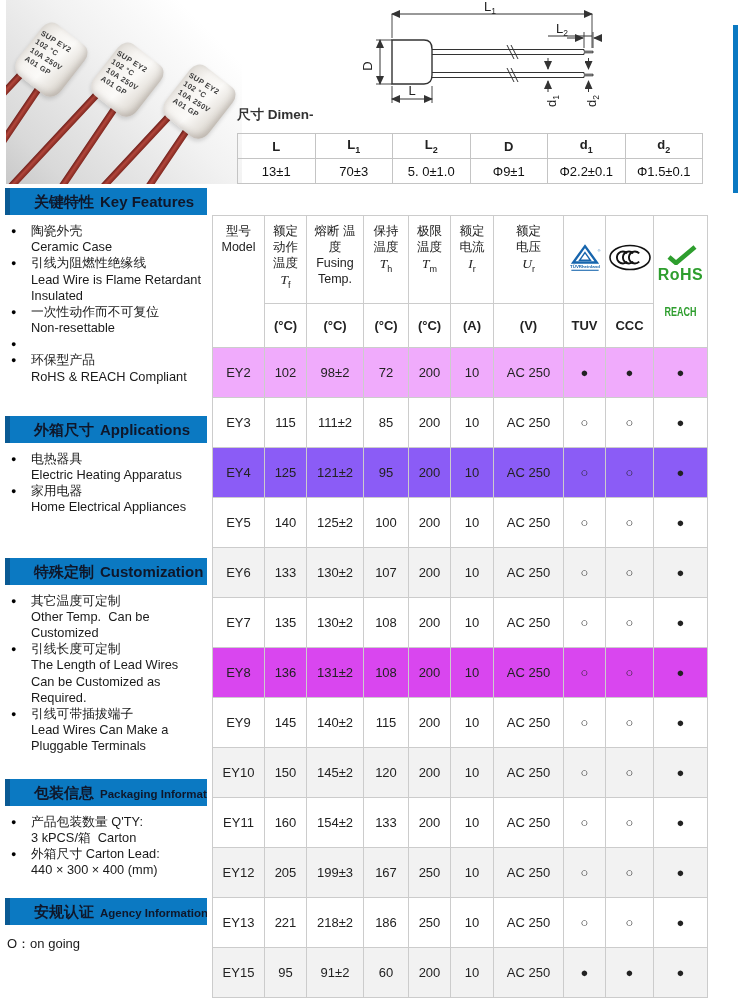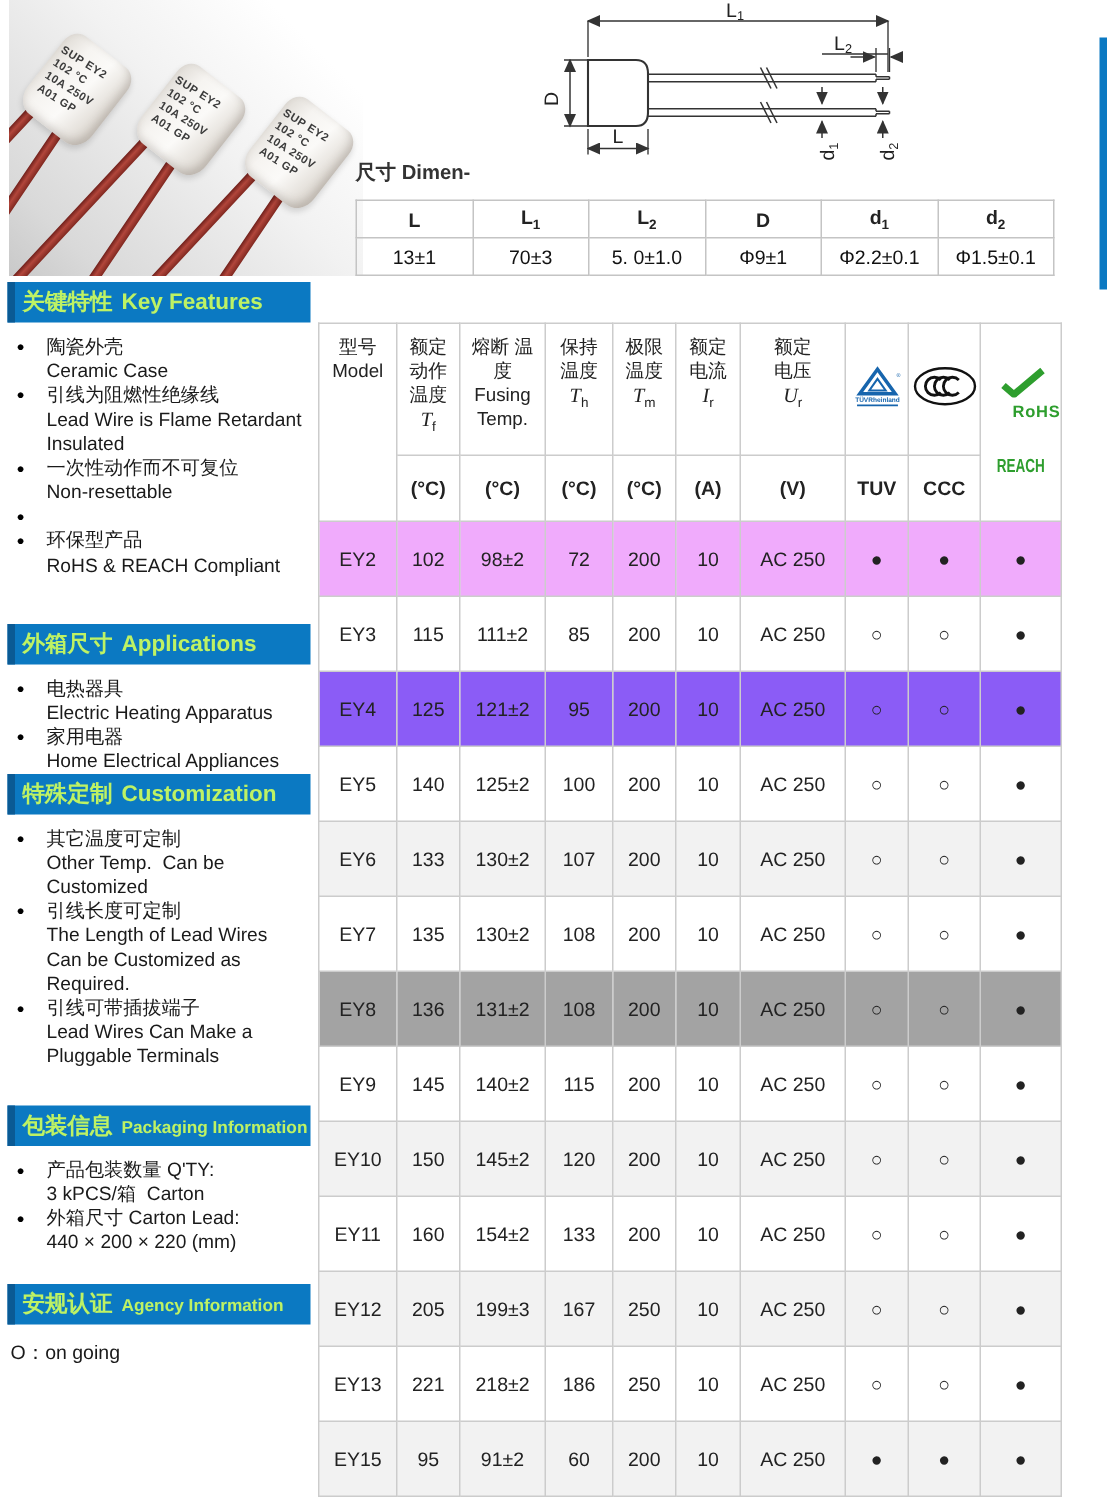--- a/index.html
+++ b/index.html
@@ -31,27 +31,27 @@
   table.dims td,table.dims th{border:1px solid #c4c4c4;text-align:center;height:22px;font-size:13px;}
   table.dims th{font-weight:bold;color:#222;}
   table.dims td{font-weight:normal;color:#111;}
   table.dims sub{font-size:9px;}
 
   
   .stripe{position:absolute;left:733px;top:25px;width:5px;height:168px;background:#0b79c2;}
 
   
   .sidebar{position:absolute;left:5px;top:188px;width:202px;}
-  .sec-hdr{background:#0b79c2;border-left:5px solid #0a5a94;color:#bef264;height:27px;line-height:27px;
-    padding-left:5px;font-weight:bold;font-size:15px;white-space:nowrap;overflow:hidden;}
+  .sec-hdr{background:#0b79c2;border-left:5px solid #0a5a94;color:#0f172a;height:27px;line-height:27px;
+    padding-left:24px;font-weight:bold;font-size:15px;white-space:nowrap;overflow:hidden;}
   .sec-hdr .hen{margin-left:6px;}
   .sec-hdr.small .hen{font-size:11.5px;}
   .sec{margin-top:0;}
   .sidebar .sec:nth-of-type(2){margin-top:31px;}
-  .sidebar .sec:nth-of-type(3){}
+  .sidebar .sec:nth-of-type(3){margin-top:42px;}
   .sidebar .sec:nth-of-type(4){margin-top:24px;}
   .sidebar .sec:nth-of-type(5){margin-top:20px;}
   .sec .items{margin-top:8px;}
   .item{display:flex;align-items:flex-start;}
   .item .bullet{flex:0 0 20px;font-size:9px;line-height:16px;padding-left:6px;color:#000;}
   .item .lines{flex:1;}
   .ln{font-size:12.8px;line-height:16.2px;color:#1a1a1a;white-space:pre-wrap;}
   .sec-note{margin:10px 0 0 2px;font-size:13px;color:#1a1a1a;}
 
   
@@ -63,21 +63,21 @@
   table.spec td{border:1px solid #ccc;text-align:center;vertical-align:middle;
     font-size:13px;color:#222;padding:0;}
   table.spec tr.h1 td{height:80px;vertical-align:top;padding-top:7px;line-height:16px;font-size:12.5px;}
   table.spec tr.h1 td.logo-cell{vertical-align:middle;padding-top:0;}
   table.spec tr.h2 td{height:43px;font-weight:bold;font-size:13px;}
   table.spec tbody td{height:49px;}
   td.rohs-cell{vertical-align:middle !important;padding-top:0 !important;}
   .sym{margin-top:1px;}
   .sym i{font-family:"Liberation Serif",serif;font-style:italic;font-size:13.5px;}
   .sym sub{font-size:9px;}
-  .rohs-word{color:#2e9e2e;font-weight:bold;font-size:11px;letter-spacing:.5px;margin-top:-2px;text-align:right;}
+  .rohs-word{color:#2e9e2e;font-weight:bold;font-size:16px;letter-spacing:.5px;margin-top:-2px;}
   .reach-word{color:#2e9e2e;font-weight:bold;font-size:11px;margin-top:20px;transform:scale(.82,1.15);}
   .mk-filled{font-size:11px;color:#111;}
   .mk-open{font-size:14px;color:#111;}
 </style>
 </head>
 <body>
 
 <div id="page">
 
   <div class="photo">
@@ -310,21 +310,21 @@
             <span class="bullet">●</span>
             <div class="lines">
               <div class="ln">产品包装数量 Q'TY:</div>
               <div class="ln">3 kPCS/箱  Carton</div>
             </div>
           </div>
           <div class="item">
             <span class="bullet">●</span>
             <div class="lines">
               <div class="ln">外箱尺寸 Carton Lead:</div>
-              <div class="ln">440 × 200 × 220 (mm)</div>
+              <div class="ln">440 × 300 × 400 (mm)</div>
             </div>
           </div>
         </div>
       </div>
       <div class="sec">
         <div class="sec-hdr small"><span class="hcn">安规认证</span><span class="hen">Agency Information</span></div>
         <div class="sec-note">O：on going</div>
       </div>
     </div>
 
@@ -481,21 +481,21 @@
             <td>135</td>
             <td>130±2</td>
             <td>108</td>
             <td>200</td>
             <td>10</td>
             <td>AC 250</td>
             <td class="mk-open">○</td>
             <td class="mk-open">○</td>
             <td class="mk-filled">●</td>
           </tr>
-          <tr style="background: #a3a3a3;">
+          <tr style="background: #d946ef;">
             <td>EY8</td>
             <td>136</td>
             <td>131±2</td>
             <td>108</td>
             <td>200</td>
             <td>10</td>
             <td>AC 250</td>
             <td class="mk-open">○</td>
             <td class="mk-open">○</td>
             <td class="mk-filled">●</td>

